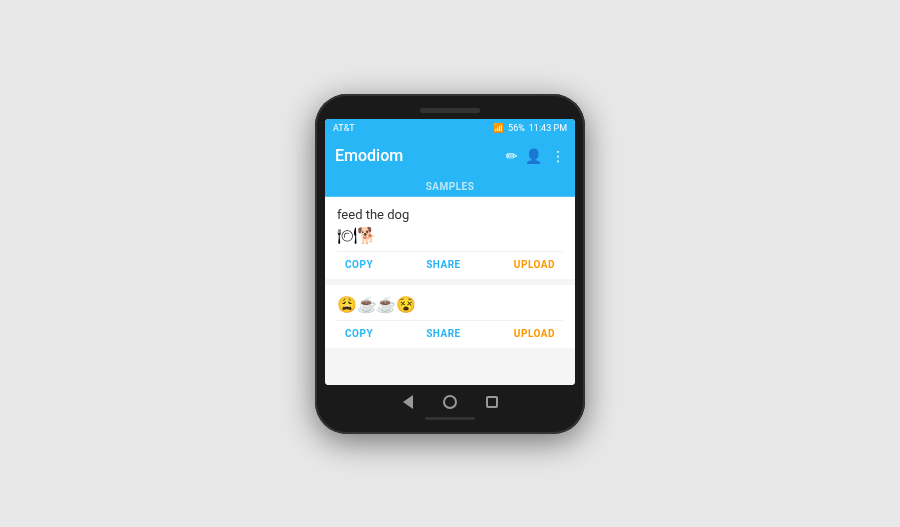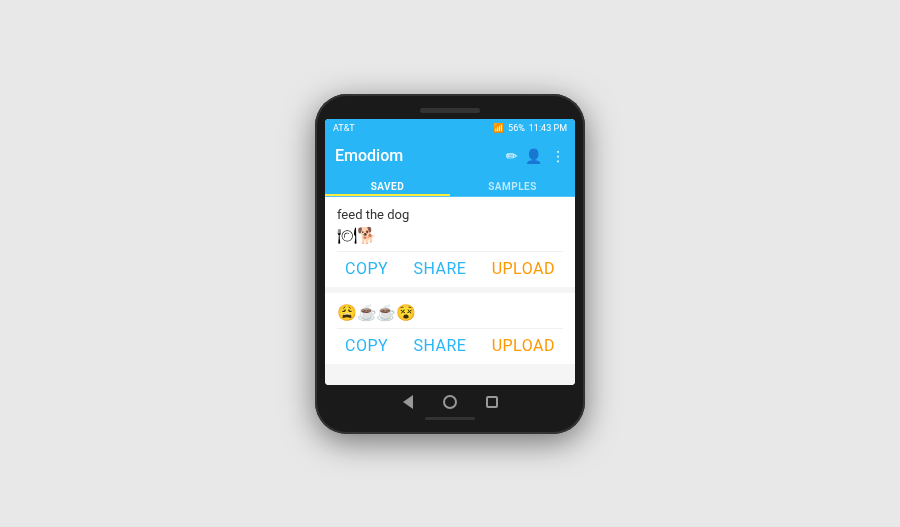--- a/index.html
+++ b/index.html
@@ -176,22 +176,22 @@
       margin-bottom: 6px;
       line-height: 1.2;
     }
     .item-actions {
       display: flex;
       gap: 0;
       border-top: 1px solid #f0f0f0;
       padding-top: 4px;
     }
     .action-btn {
-      font-size: 16px;
-      font-weight: 400;
+      font-size: 10px;
+      font-weight: 700;
       padding: 3px 8px;
       cursor: pointer;
       letter-spacing: 0.5px;
     }
     .action-copy { color: #29b6f6; }
     .action-share { color: #29b6f6; }
     .action-upload { color: #ff9800; }
     .action-spacer { flex: 1; }
   </style>
 </head>
@@ -214,23 +214,20 @@
     <div class="app-bar">
       <span class="app-title">Emodiom</span>
       <div class="app-bar-actions">
         <span class="icon-btn">✏</span>
         <span class="icon-btn">👤</span>
         <span class="icon-btn">⋮</span>
       </div>
     </div>
 
     <div class="tabs">
-      <div class="tab active">
-        <span>SAVED</span>
-      </div>
       <div class="tab inactive">
         <span>SAMPLES</span>
       </div>
     </div>
 
     <div class="content">
 
       <div class="list-item">
         <div class="item-title">feed the dog</div>
         <div class="item-emojis">🍽🐕</div>

